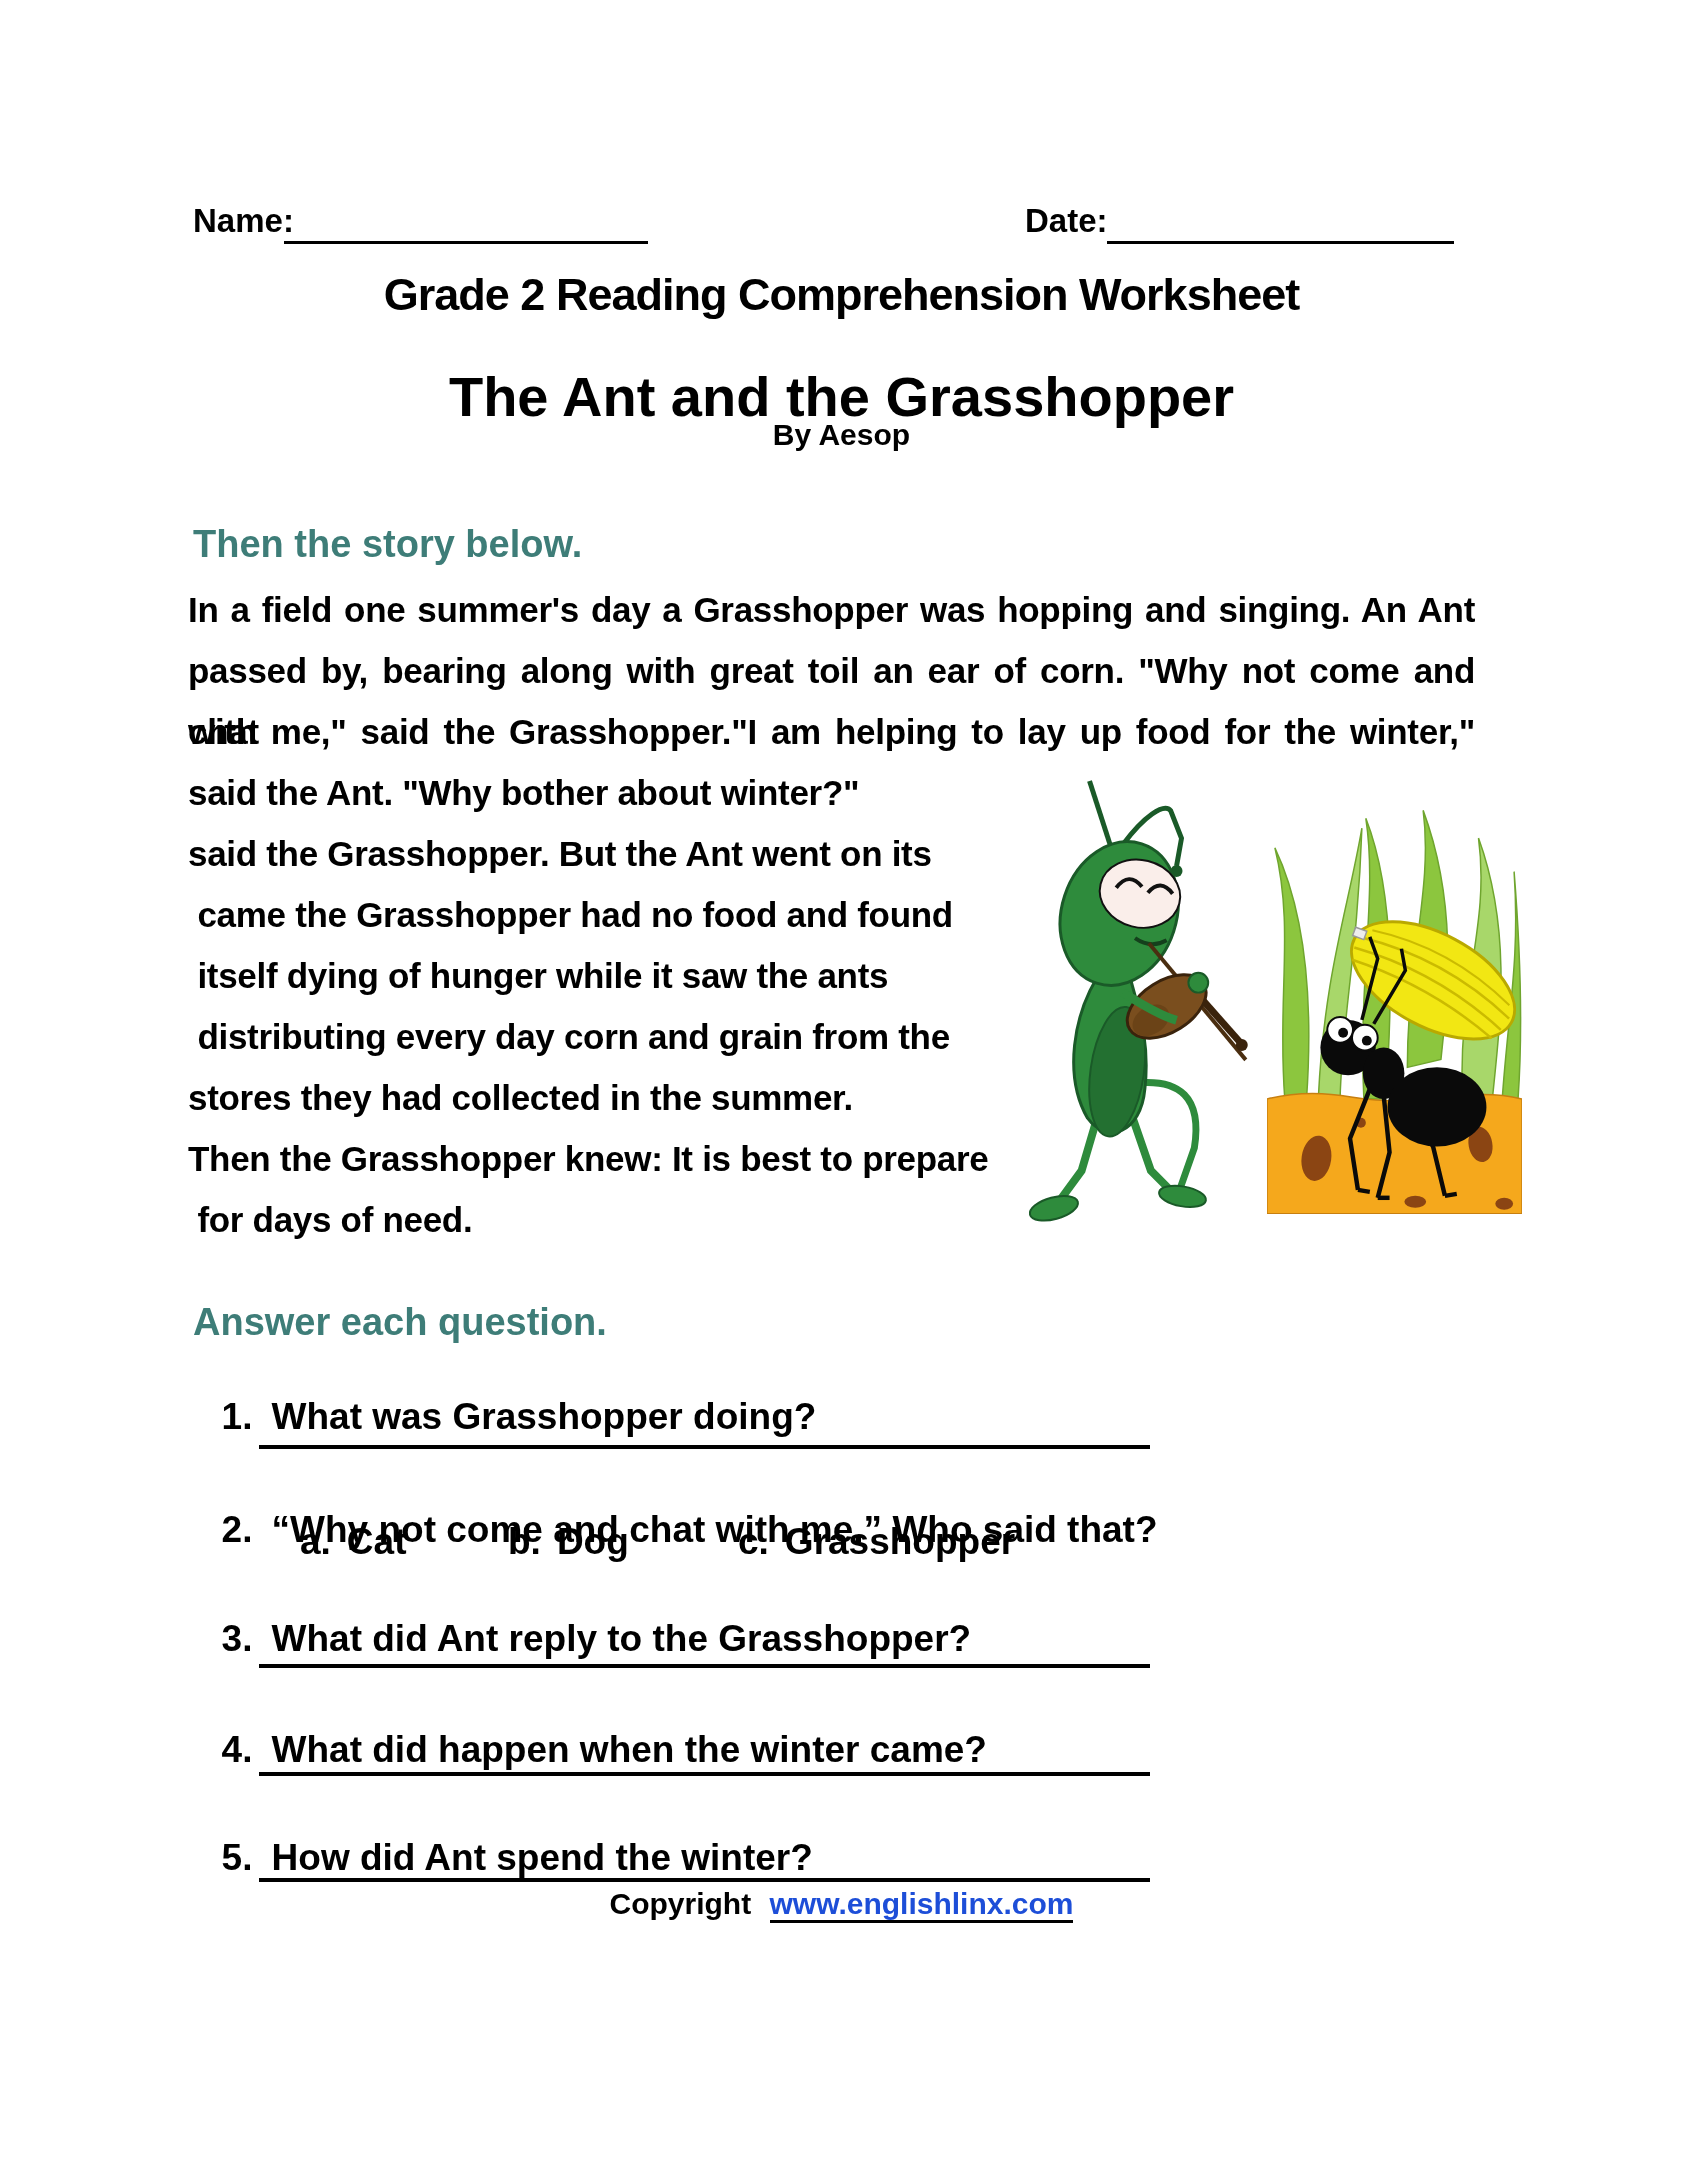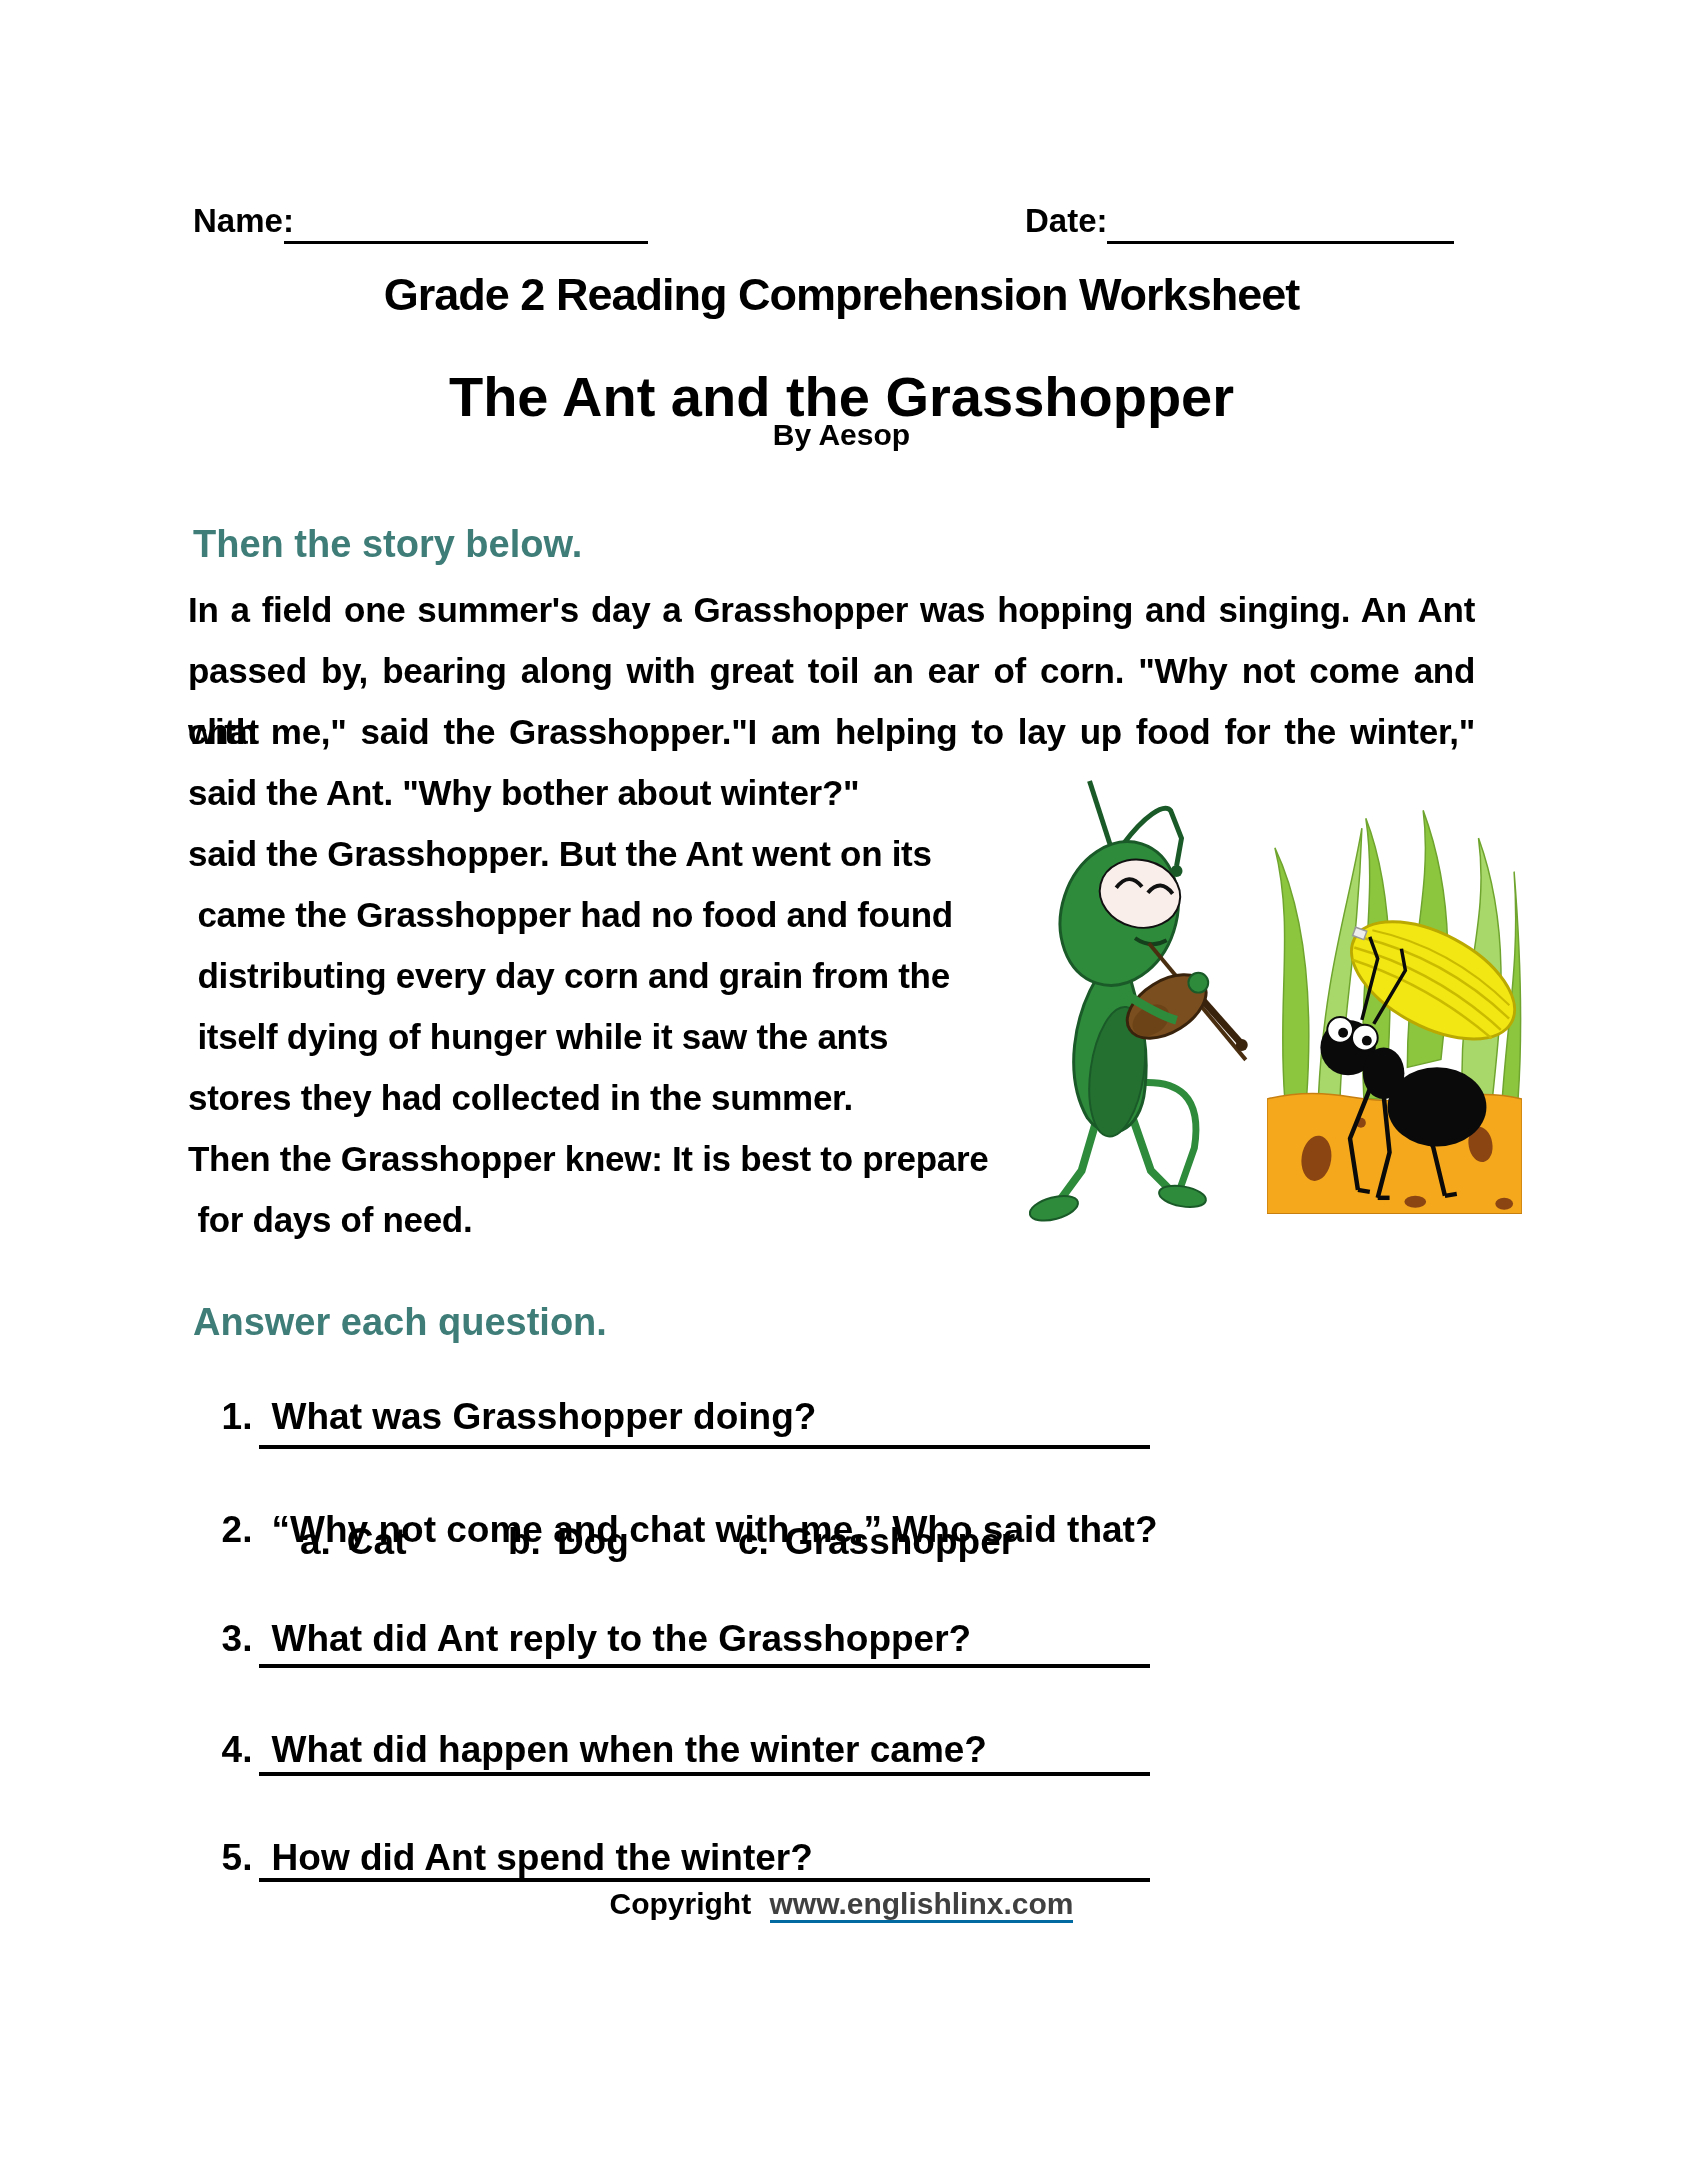--- a/index.html
+++ b/index.html
@@ -20,21 +20,21 @@
   .story-line.wide{white-space:normal;width:1287px;text-align:justify;text-align-last:justify;}
   .question{font-size:37px;white-space:pre;}
   .qnum{display:inline-block;width:50px;}
   .answer-line{border-top:4px solid #000;height:0;width:891px;left:259px;}
   .opt-letter{display:inline-block;}
   .opt-label{margin-left:16px;}
   .opt{display:inline-block;font-size:37px;}
   .opt.a{width:208px;}
   .opt.b{width:230px;}
   .footer{font-size:30px;}
-  .link{color:#404040;text-decoration:none;border-bottom:3px solid #0369a1;cursor:pointer;}
+  .link{color:#1d4ed8;text-decoration:none;border-bottom:3px solid #000000;cursor:pointer;}
   svg{display:block;}
 </style>
 </head>
 <body>
 
 <div class="abs label" style="left:193px;top:202px;">Name:</div>
 <div class="abs rule" style="left:284px;top:241px;width:364px;"></div>
 <div class="abs label" style="left:1025px;top:202px;">Date:</div>
 <div class="abs rule" style="left:1107px;top:241px;width:347px;"></div>
 
@@ -44,22 +44,22 @@
 
 <div class="abs teal" style="left:193px;top:523px;">Then the story below.</div>
 
 <div class="abs" style="left:188px;top:579px;">
   <div class="story-line wide">In a field one summer's day a Grasshopper was hopping and singing. An Ant</div>
   <div class="story-line wide">passed by, bearing along with great toil an ear of corn. "Why not come and chat</div>
   <div class="story-line wide">with me," said the Grasshopper."I am helping to lay up food for the winter,"</div>
   <div class="story-line">said the Ant. "Why bother about winter?"</div>
   <div class="story-line">said the Grasshopper. But the Ant went on its</div>
   <div class="story-line"> came the Grasshopper had no food and found</div>
+  <div class="story-line"> itself dying of hunger while it saw the ants</div>
   <div class="story-line"> distributing every day corn and grain from the</div>
-  <div class="story-line"> itself dying of hunger while it saw the ants</div>
   <div class="story-line">stores they had collected in the summer.</div>
   <div class="story-line">Then the Grasshopper knew: It is best to prepare</div>
   <div class="story-line"> for days of need.</div>
 </div>
 
 <div class="abs" style="left:1020px;top:777px;width:233px;height:453px;">
   <svg width="233" height="453" viewBox="0 0 235 458">
 
     <path d="M92 72 L70 4" stroke="#1A5A28" stroke-width="5" fill="none"></path>
     <path d="M104 68 C125 40 145 26 152 34 L163 62 L158 90" stroke="#1A5A28" stroke-width="5" fill="none"></path>

